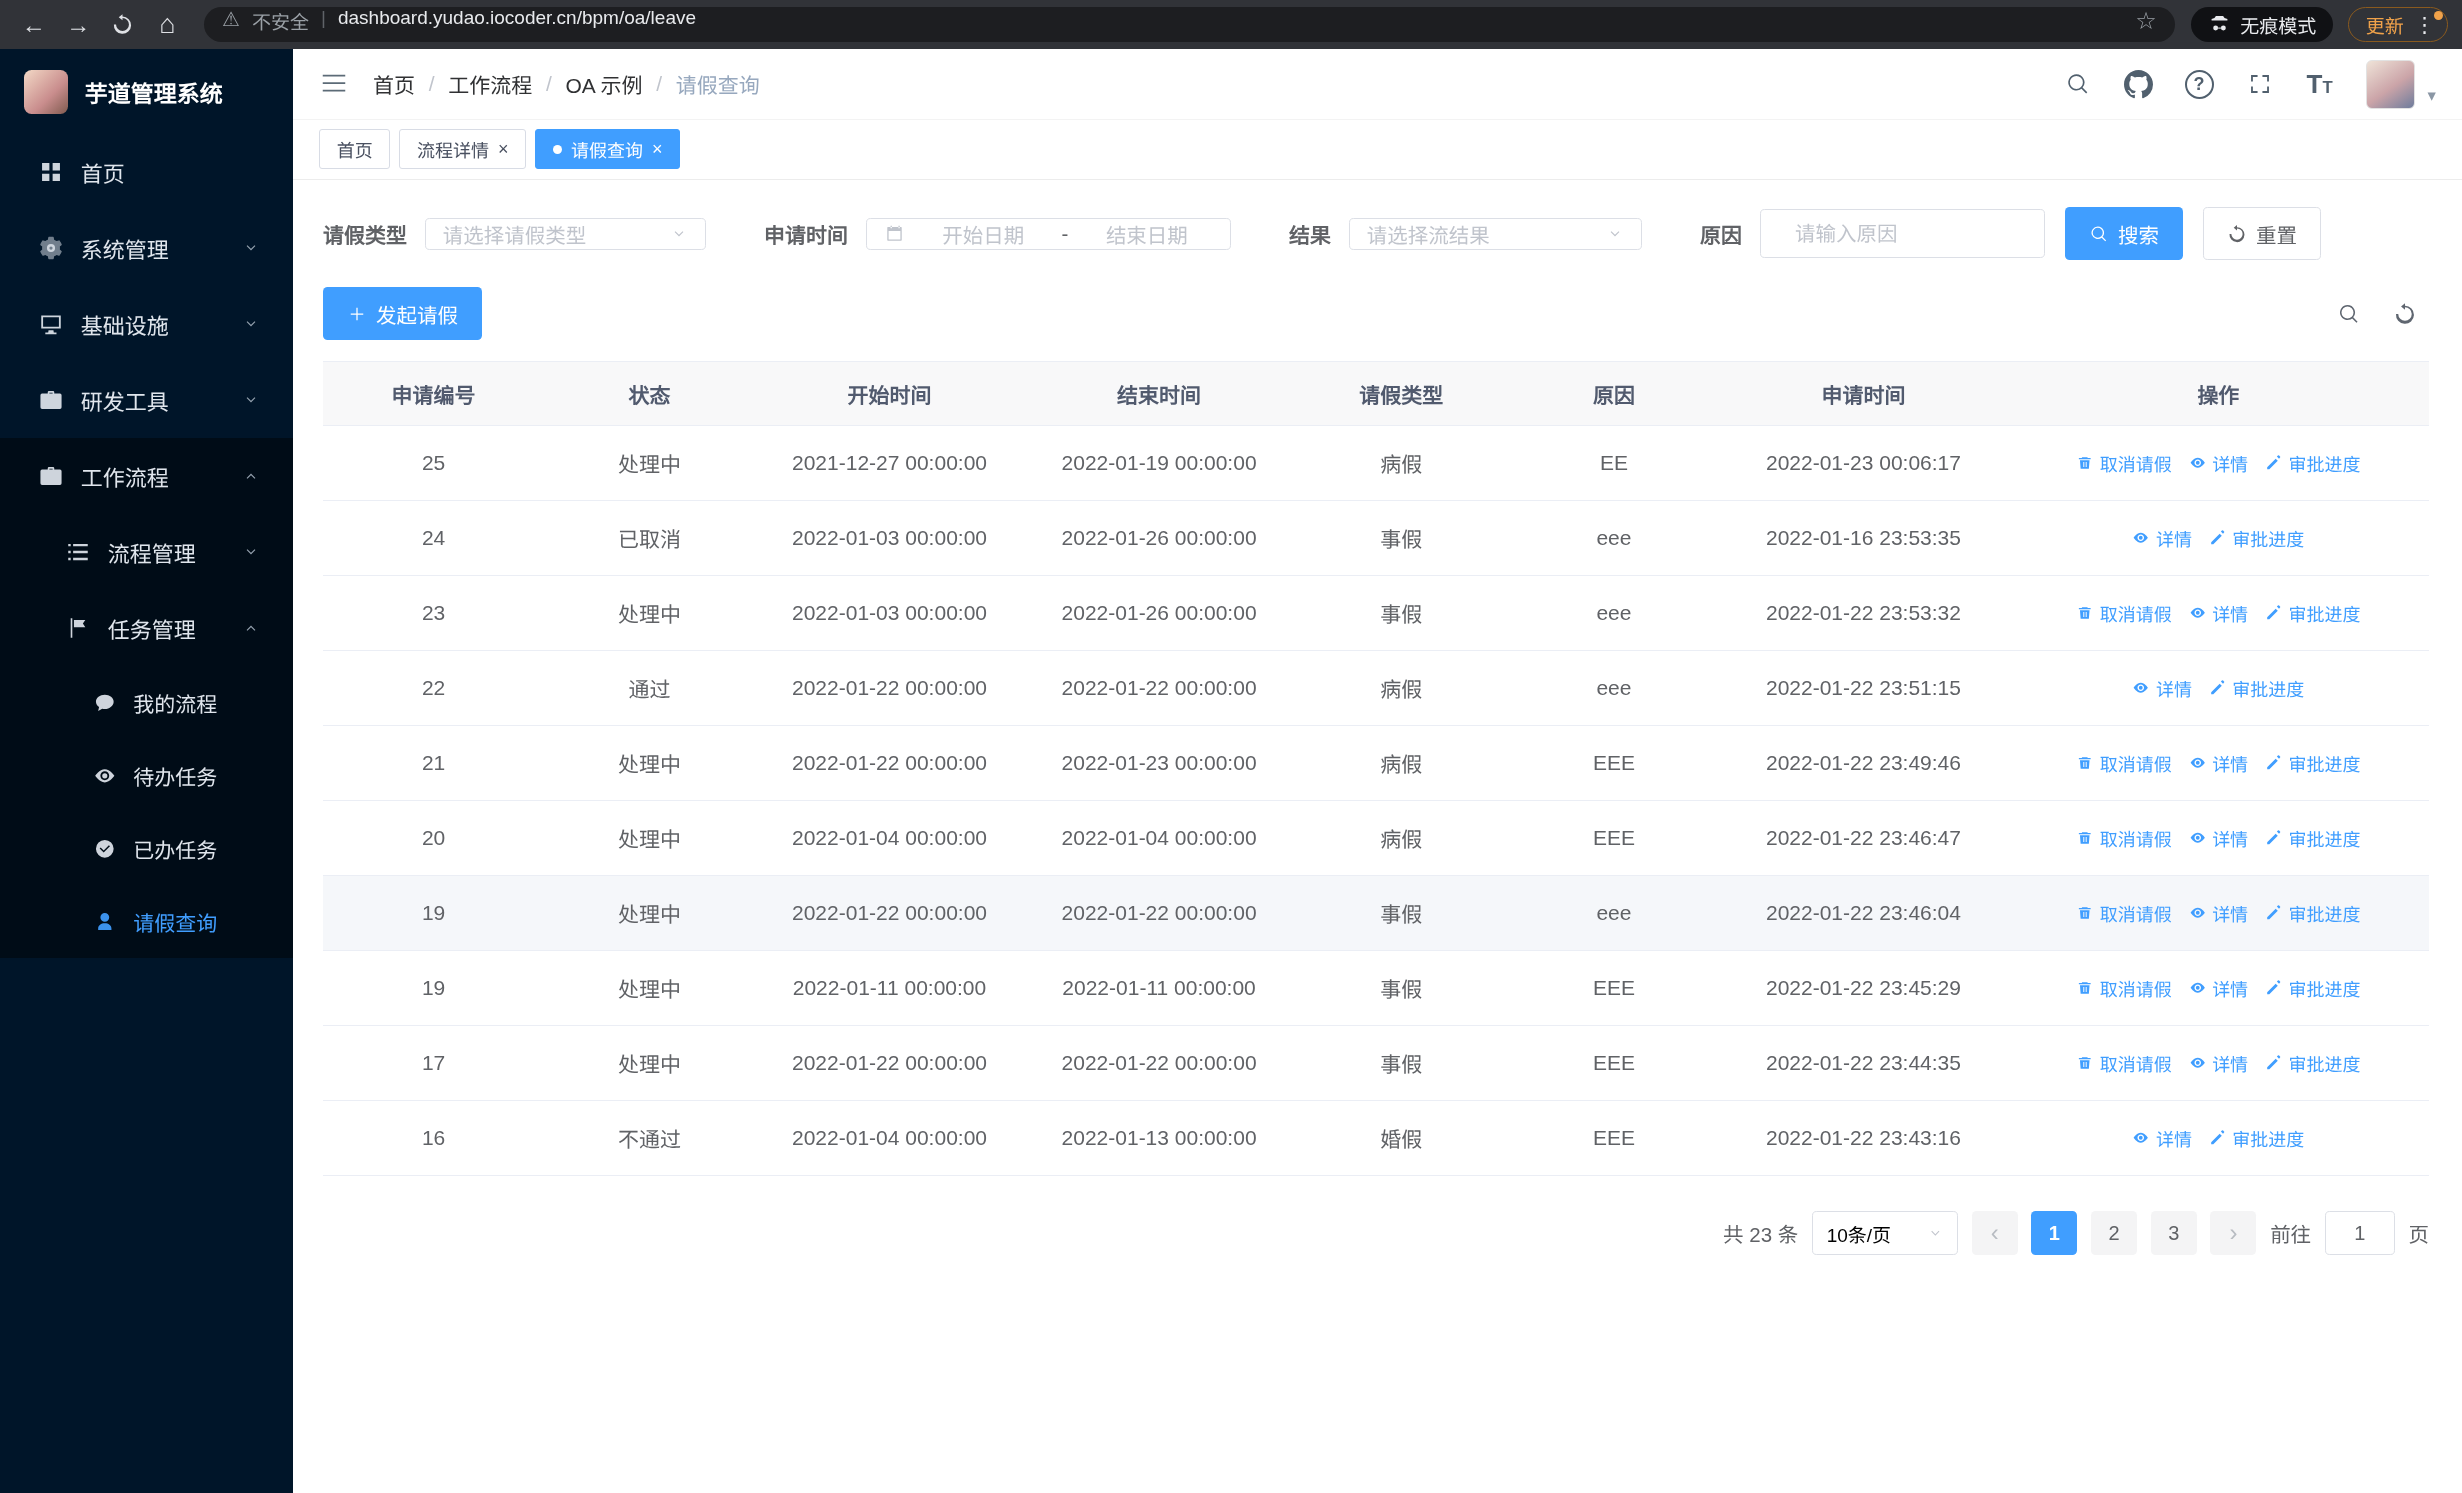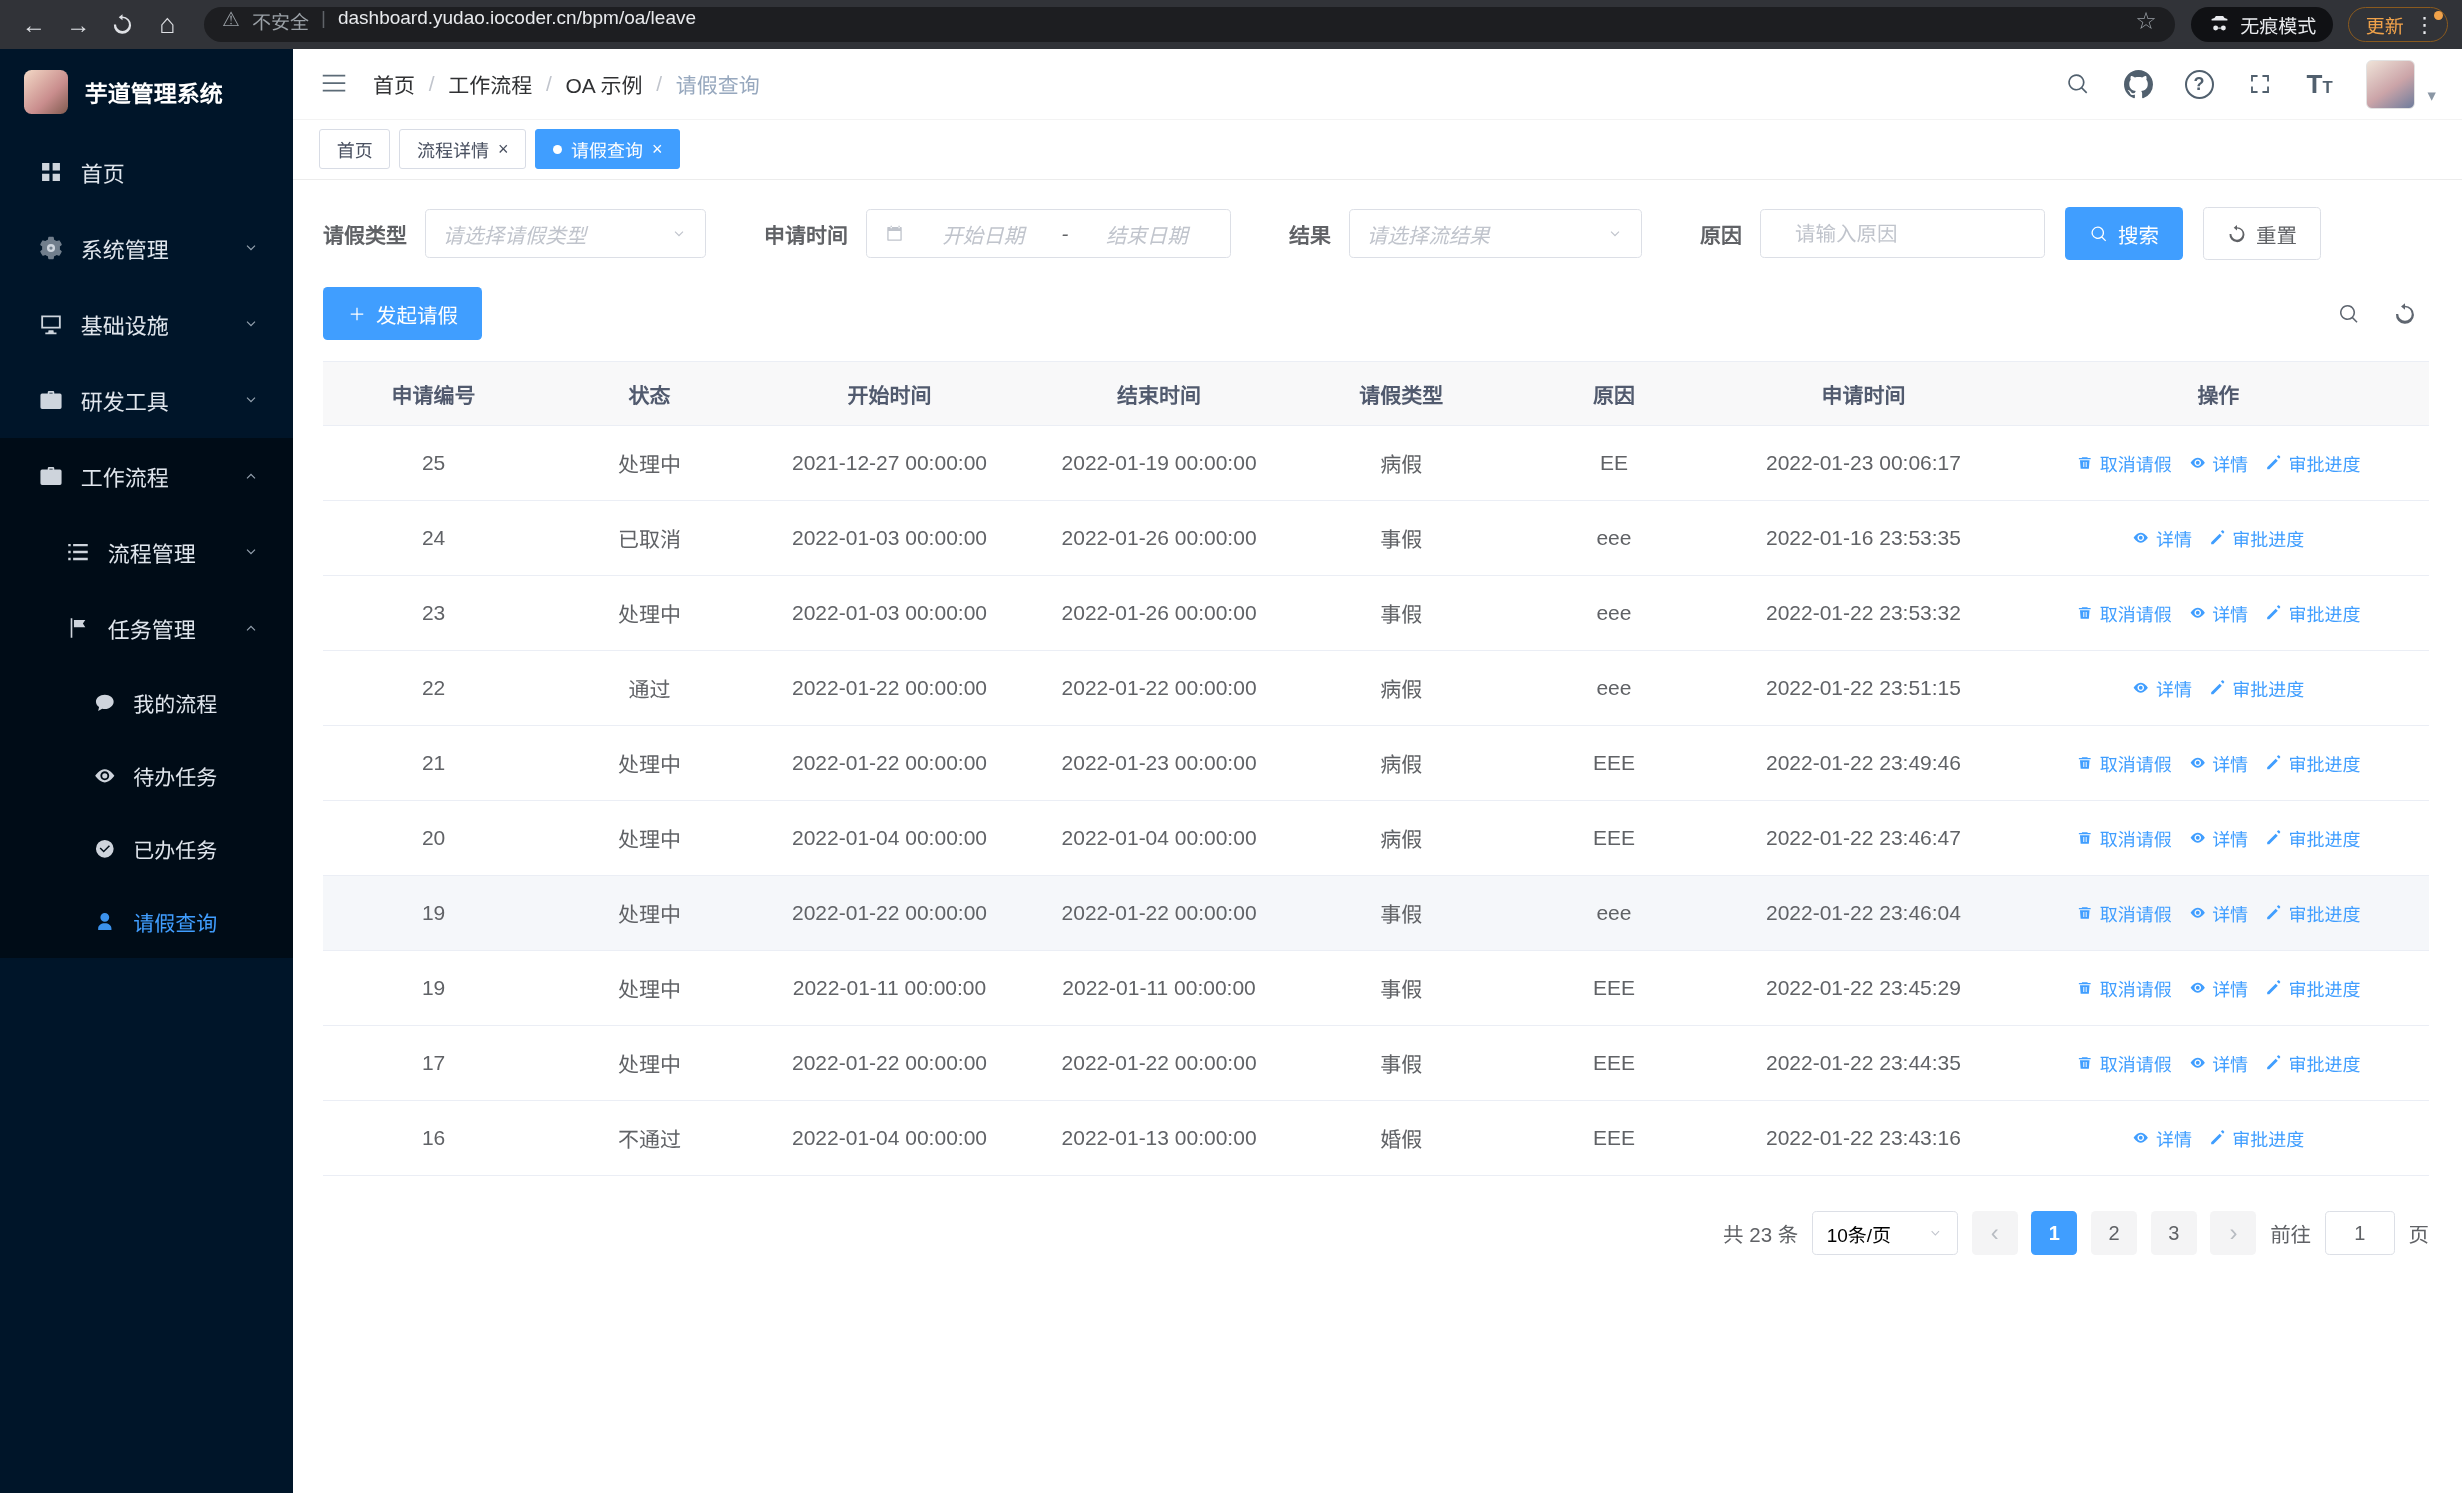--- a/index.html
+++ b/index.html
@@ -75,21 +75,21 @@
   .tab .dot{width:9px;height:9px;border-radius:50%;background:#fff;}
   .tab .close{font-size:18px;line-height:1;}
   .tab .close::before{content:"×";}
   .tab.active{background:var(--accent);border-color:var(--accent);color:#fff;}
 
   
   .content{flex:1;padding:27px 33px 0 30px;}
   .filters{display:flex;align-items:center;}
   .fgroup{display:flex;align-items:center;margin-right:58px;}
   .fgroup label{font-weight:700;color:#606266;margin-right:18px;white-space:nowrap;}
-  .sel,.range{height:49px;border:0.8px solid #dcdfe6;border-radius:4.6px;background:#fff;display:flex;align-items:center;padding:0 16.7px;color:#c0c4cc;font-size:20.5px;cursor:pointer;font-style:italic;}
+  .sel,.range{height:32px;border:0.8px solid #dcdfe6;border-radius:4.6px;background:#fff;display:flex;align-items:center;padding:0 16.7px;color:#c0c4cc;font-size:20.5px;cursor:pointer;}
   .sel{justify-content:space-between;gap:12px;}
   .sel .car{width:18px;height:18px;color:#c0c4cc;}
   .w370{width:281px;} .w385{width:293px;} .w480{width:365px;}
   .range{gap:12px;}
   .range .cal{width:21px;height:21px;color:#c0c4cc;}
   .range .ph{flex:1;text-align:center;}
   .range .rsep{color:#606266;}
   .inp{height:49px;width:285px;border:0.8px solid #dcdfe6;border-radius:4.6px;padding:0 34px;font-size:20.5px;color:#606266;font-family:inherit;}
   .inp::placeholder{color:#c0c4cc;}
   .btn{height:53px;border-radius:4.6px;display:inline-flex;align-items:center;gap:9px;padding:0 23px;font-size:20.5px;border:0.8px solid transparent;cursor:pointer;font-family:inherit;}

